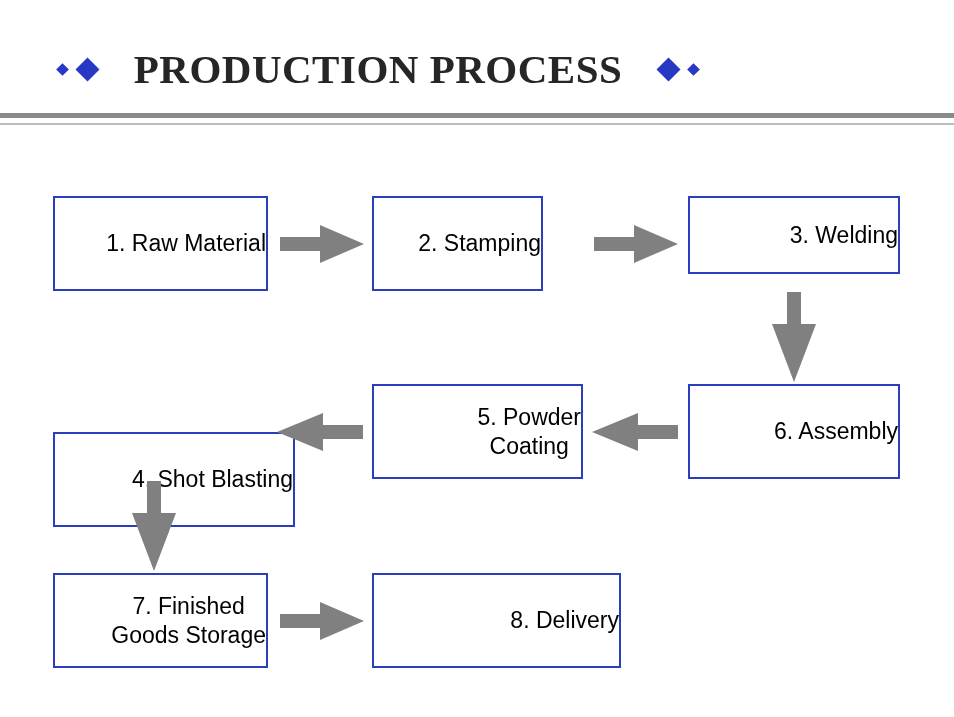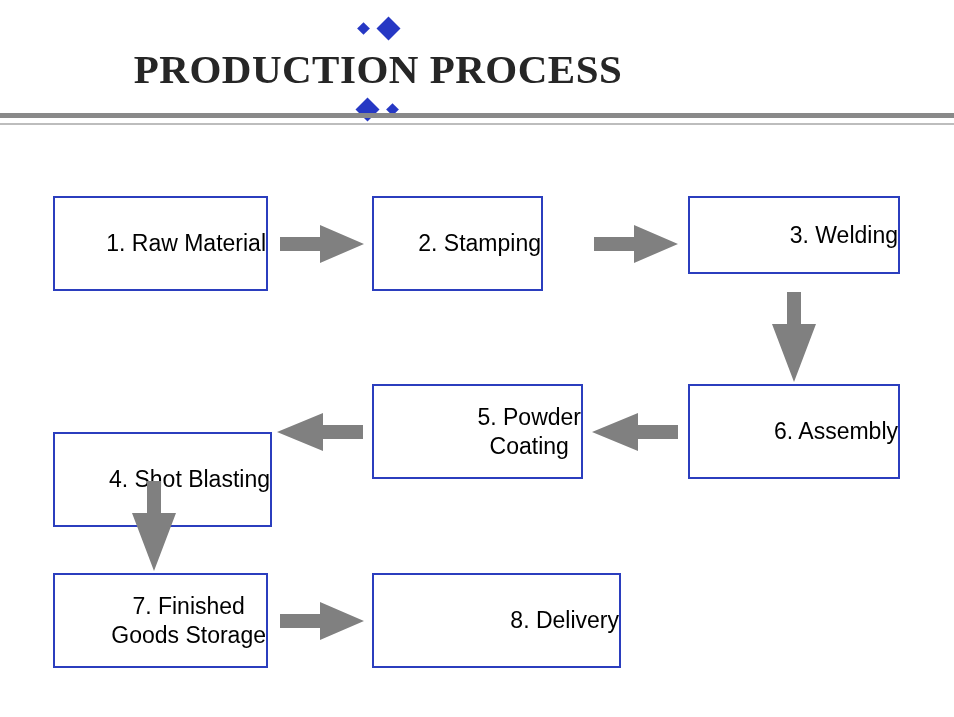--- a/index.html
+++ b/index.html
@@ -23,21 +23,20 @@
   .title-row {
     position: absolute;
     left: 0;
     top: 38px;
     width: 756px;
     height: 62px;
     display: flex;
     align-items: center;
     justify-content: center;
     gap: 8px;
-    flex-direction: column;
   }
 
   .title-text {
     font-family: "Liberation Serif", "DejaVu Serif", serif;
     font-weight: bold;
     font-size: 41px;
     letter-spacing: 0.5px;
     color: #262626;
     white-space: nowrap;
     padding: 0 30px;
@@ -89,21 +88,21 @@
     line-height: 1.22;
     font-family: "Liberation Sans", sans-serif;
   }
   .pbox span { display: block; white-space: pre-line; }
 
   
   #box1 { left: 53px;  top: 196px; width: 215px; height: 95px; }
   #box2 { left: 372px; top: 196px; width: 171px; height: 95px; }
   #box3 { left: 688px; top: 196px; width: 212px; height: 78px; }
   
-  #box4 { left: 53px;  top: 384px; width: 219px; height: 95px; margin-top: 48px; }
+  #box4 { left: 53px;  top: 384px; width: 242px; height: 95px; margin-top: 48px; }
   #box5 { left: 372px; top: 384px; width: 211px; height: 95px; }
   #box6 { left: 688px; top: 384px; width: 212px; height: 95px; }
   
   #box7 { left: 53px;  top: 573px; width: 215px; height: 95px; padding-left: 45px; }
   #box8 { left: 372px; top: 573px; width: 249px; height: 95px; }
 
   
   .arrow { position: absolute; }
   .arrow svg { display: block; }
 

